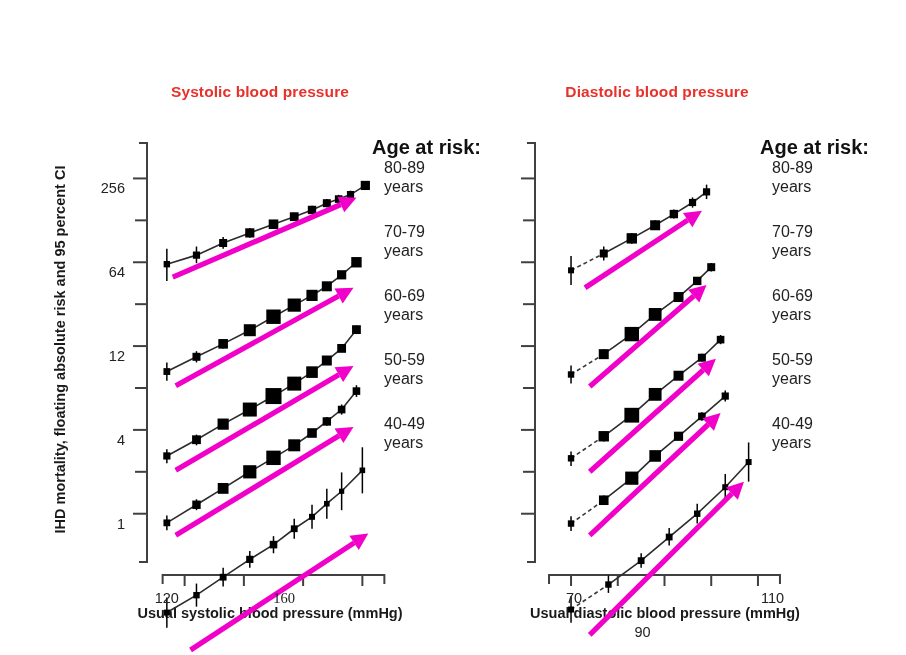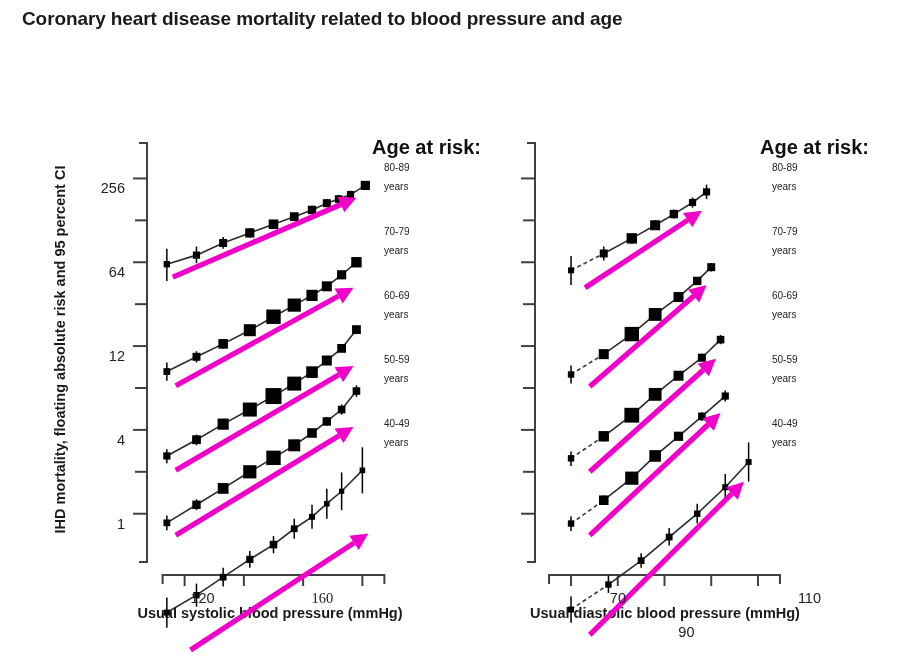--- a/index.html
+++ b/index.html
@@ -20,51 +20,52 @@
     position:absolute;text-align:center;font-size:15.5px;font-weight:bold;
     color:#e8312a;letter-spacing:0.1px;
   }
   #panel-title-left{left:120px;top:83px;width:280px;}
   #panel-title-right{left:512px;top:83px;width:290px;}
 
   .legend-head{
     position:absolute;font-size:20px;font-weight:bold;color:#111;
   }
   .legend-entry{
-    position:absolute;font-size:10px;color:#222;line-height:17px;
+    position:absolute;font-size:16px;color:#222;line-height:17px;
   }
 
   .axis-title{
     position:absolute;text-align:center;font-size:14.5px;font-weight:bold;
     color:#1a1a1a;line-height:19px;
   }
   #xlabel-left{left:130px;top:604px;width:280px;}
   #xlabel-right{left:520px;top:604px;width:290px;}
 
   #ylabel{
     position:absolute;left:-150px;top:340px;width:420px;
     transform:rotate(-90deg);transform-origin:50% 50%;
     text-align:center;font-size:14.5px;font-weight:bold;color:#1a1a1a;
     line-height:19px;
   }
 
   .tick-label{
-    position:absolute;font-size:14.5px;color:#222;text-align:right;
+    position:absolute;font-size:14.5px;color:#222;text-align:left;
   }
   .ytick-label{text-align:right;margin-top:12px;}
 
   svg{position:absolute;left:0;top:0;overflow:visible;}
 </style>
 </head>
 <body>
 
 <div id="figure">
 
-  <div class="fig-title">Coronary heart disease mortality related to blood pressure and age</div>
-
+
+  <div class="panel-title" id="panel-title-left">Systolic blood pressure</div>
+  <div class="panel-title" id="panel-title-right">Diastolic blood pressure</div>
 
   <div id="ylabel">IHD mortality, floating absolute risk and 95 percent CI</div>
 
   <div class="axis-title" id="xlabel-left">Usual systolic blood pressure (mmHg)</div>
   <div class="axis-title" id="xlabel-right">Usual diastolic blood pressure (mmHg)</div>
 
   <svg id="plot" width="906" height="655">
       <defs></defs>
       <g>
         <path d="M 139 143 L 147 143 L 147 562 L 139 562" fill="none" stroke="#404040" stroke-width="2"></path>

